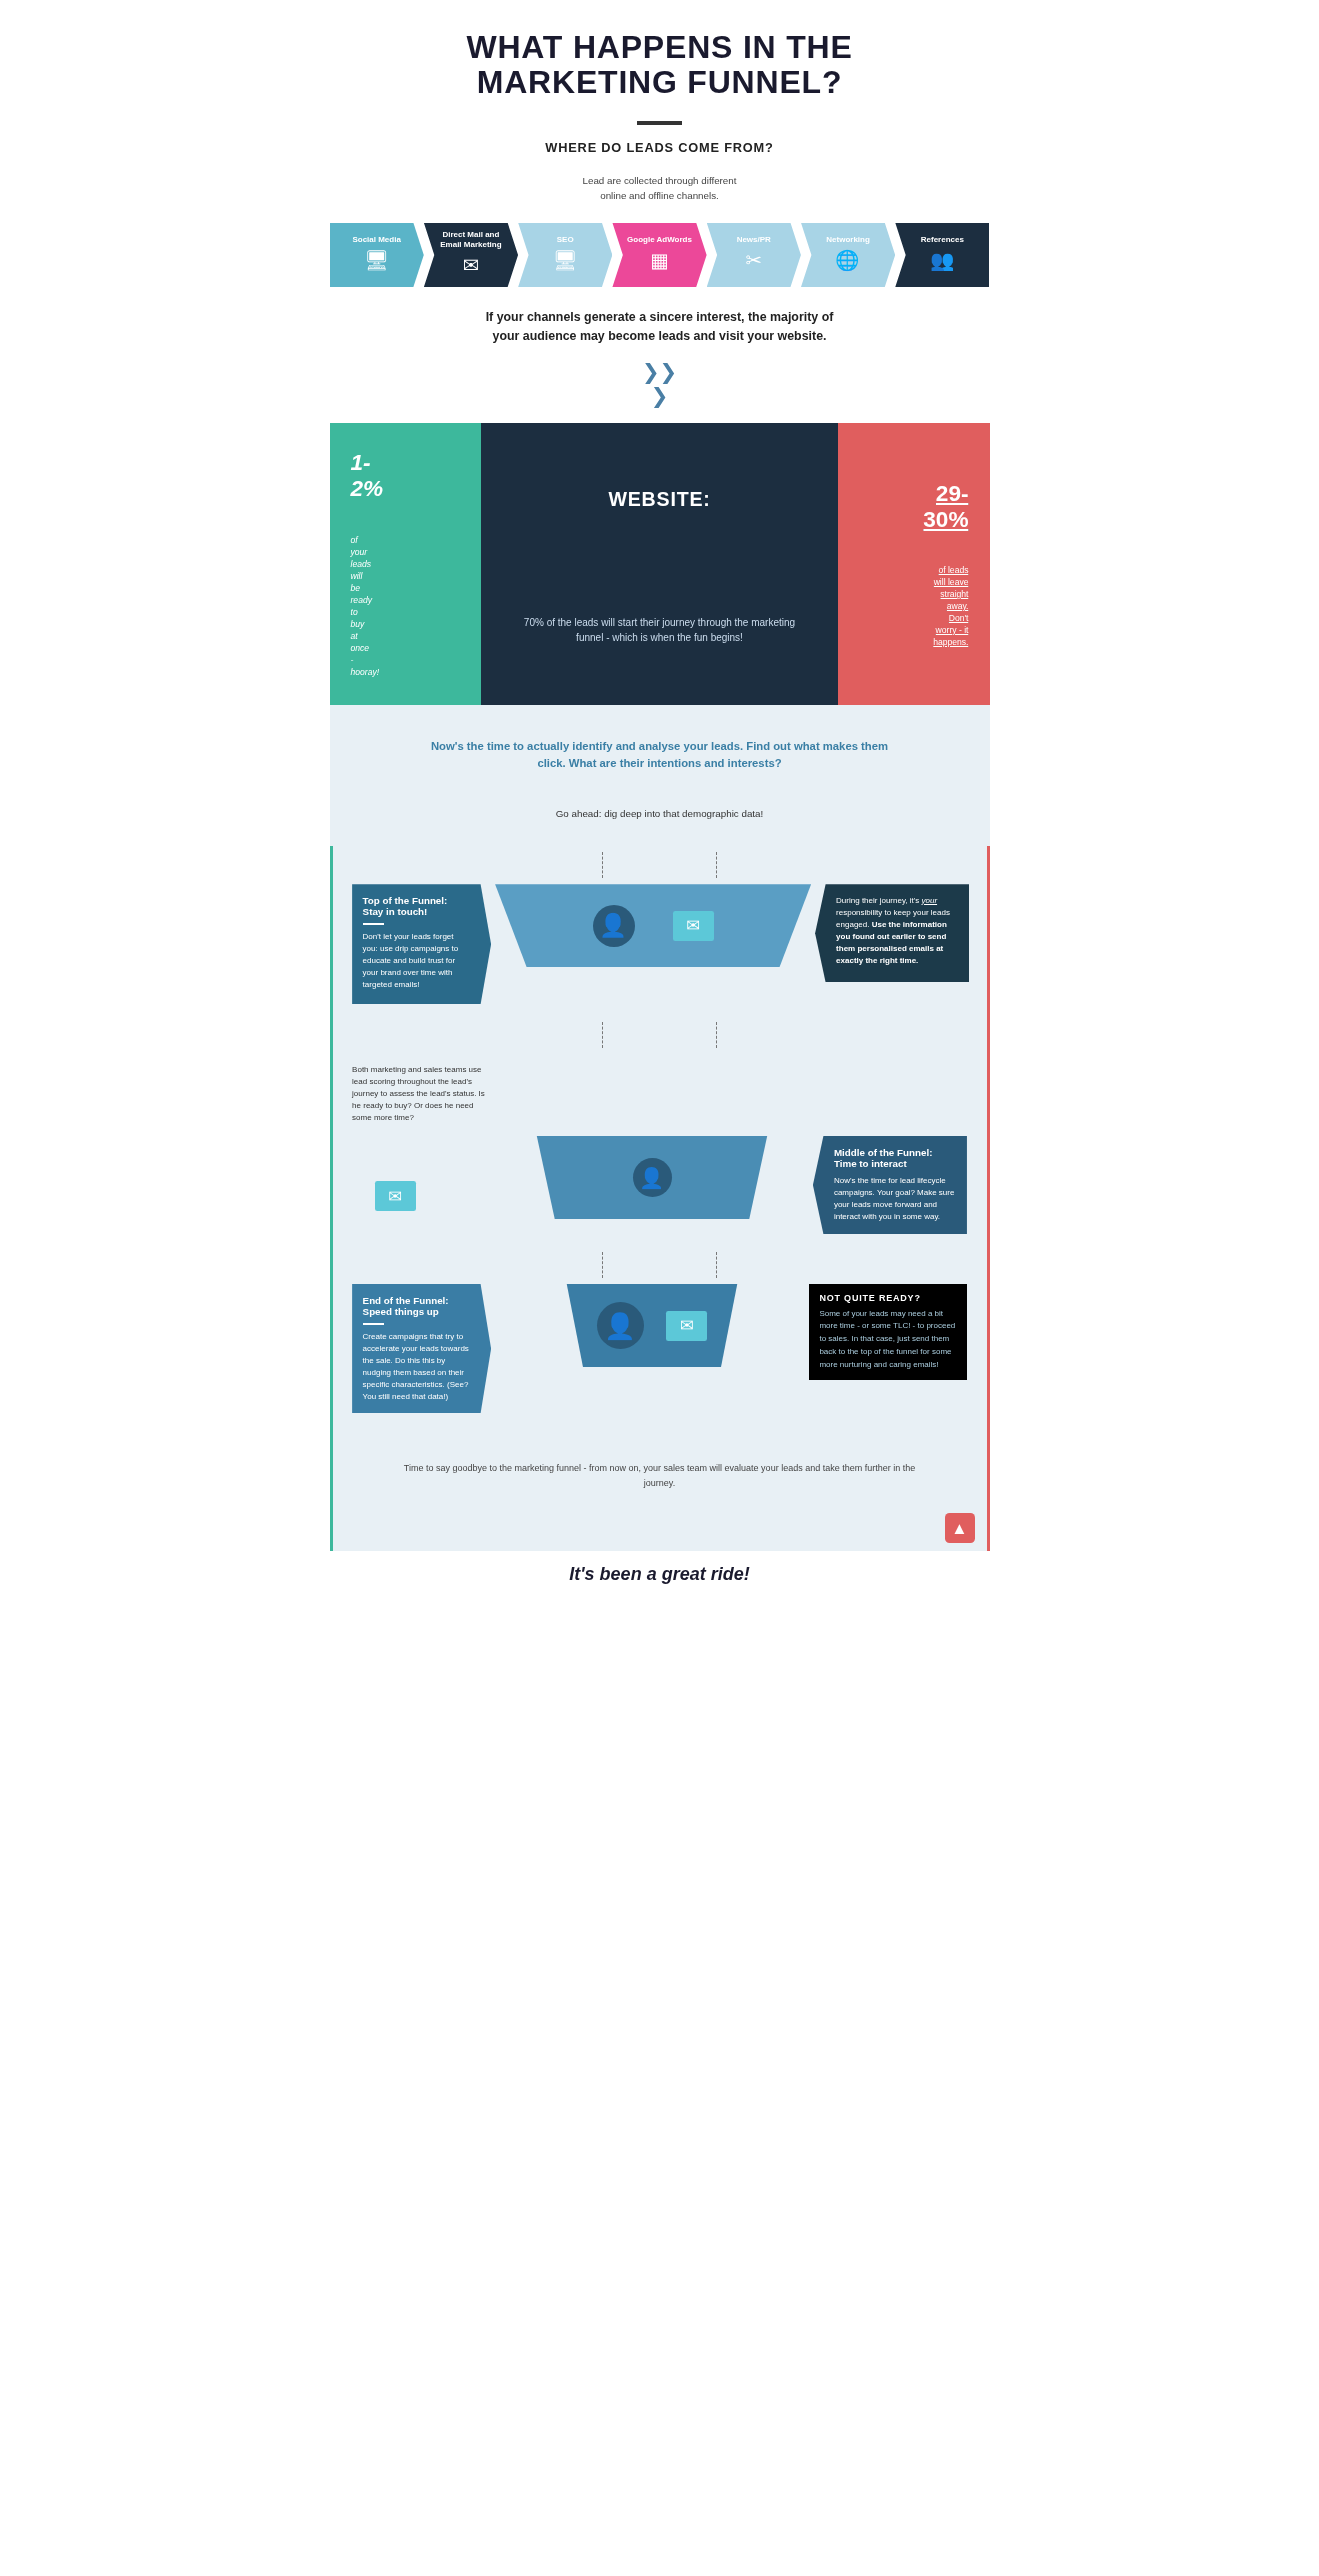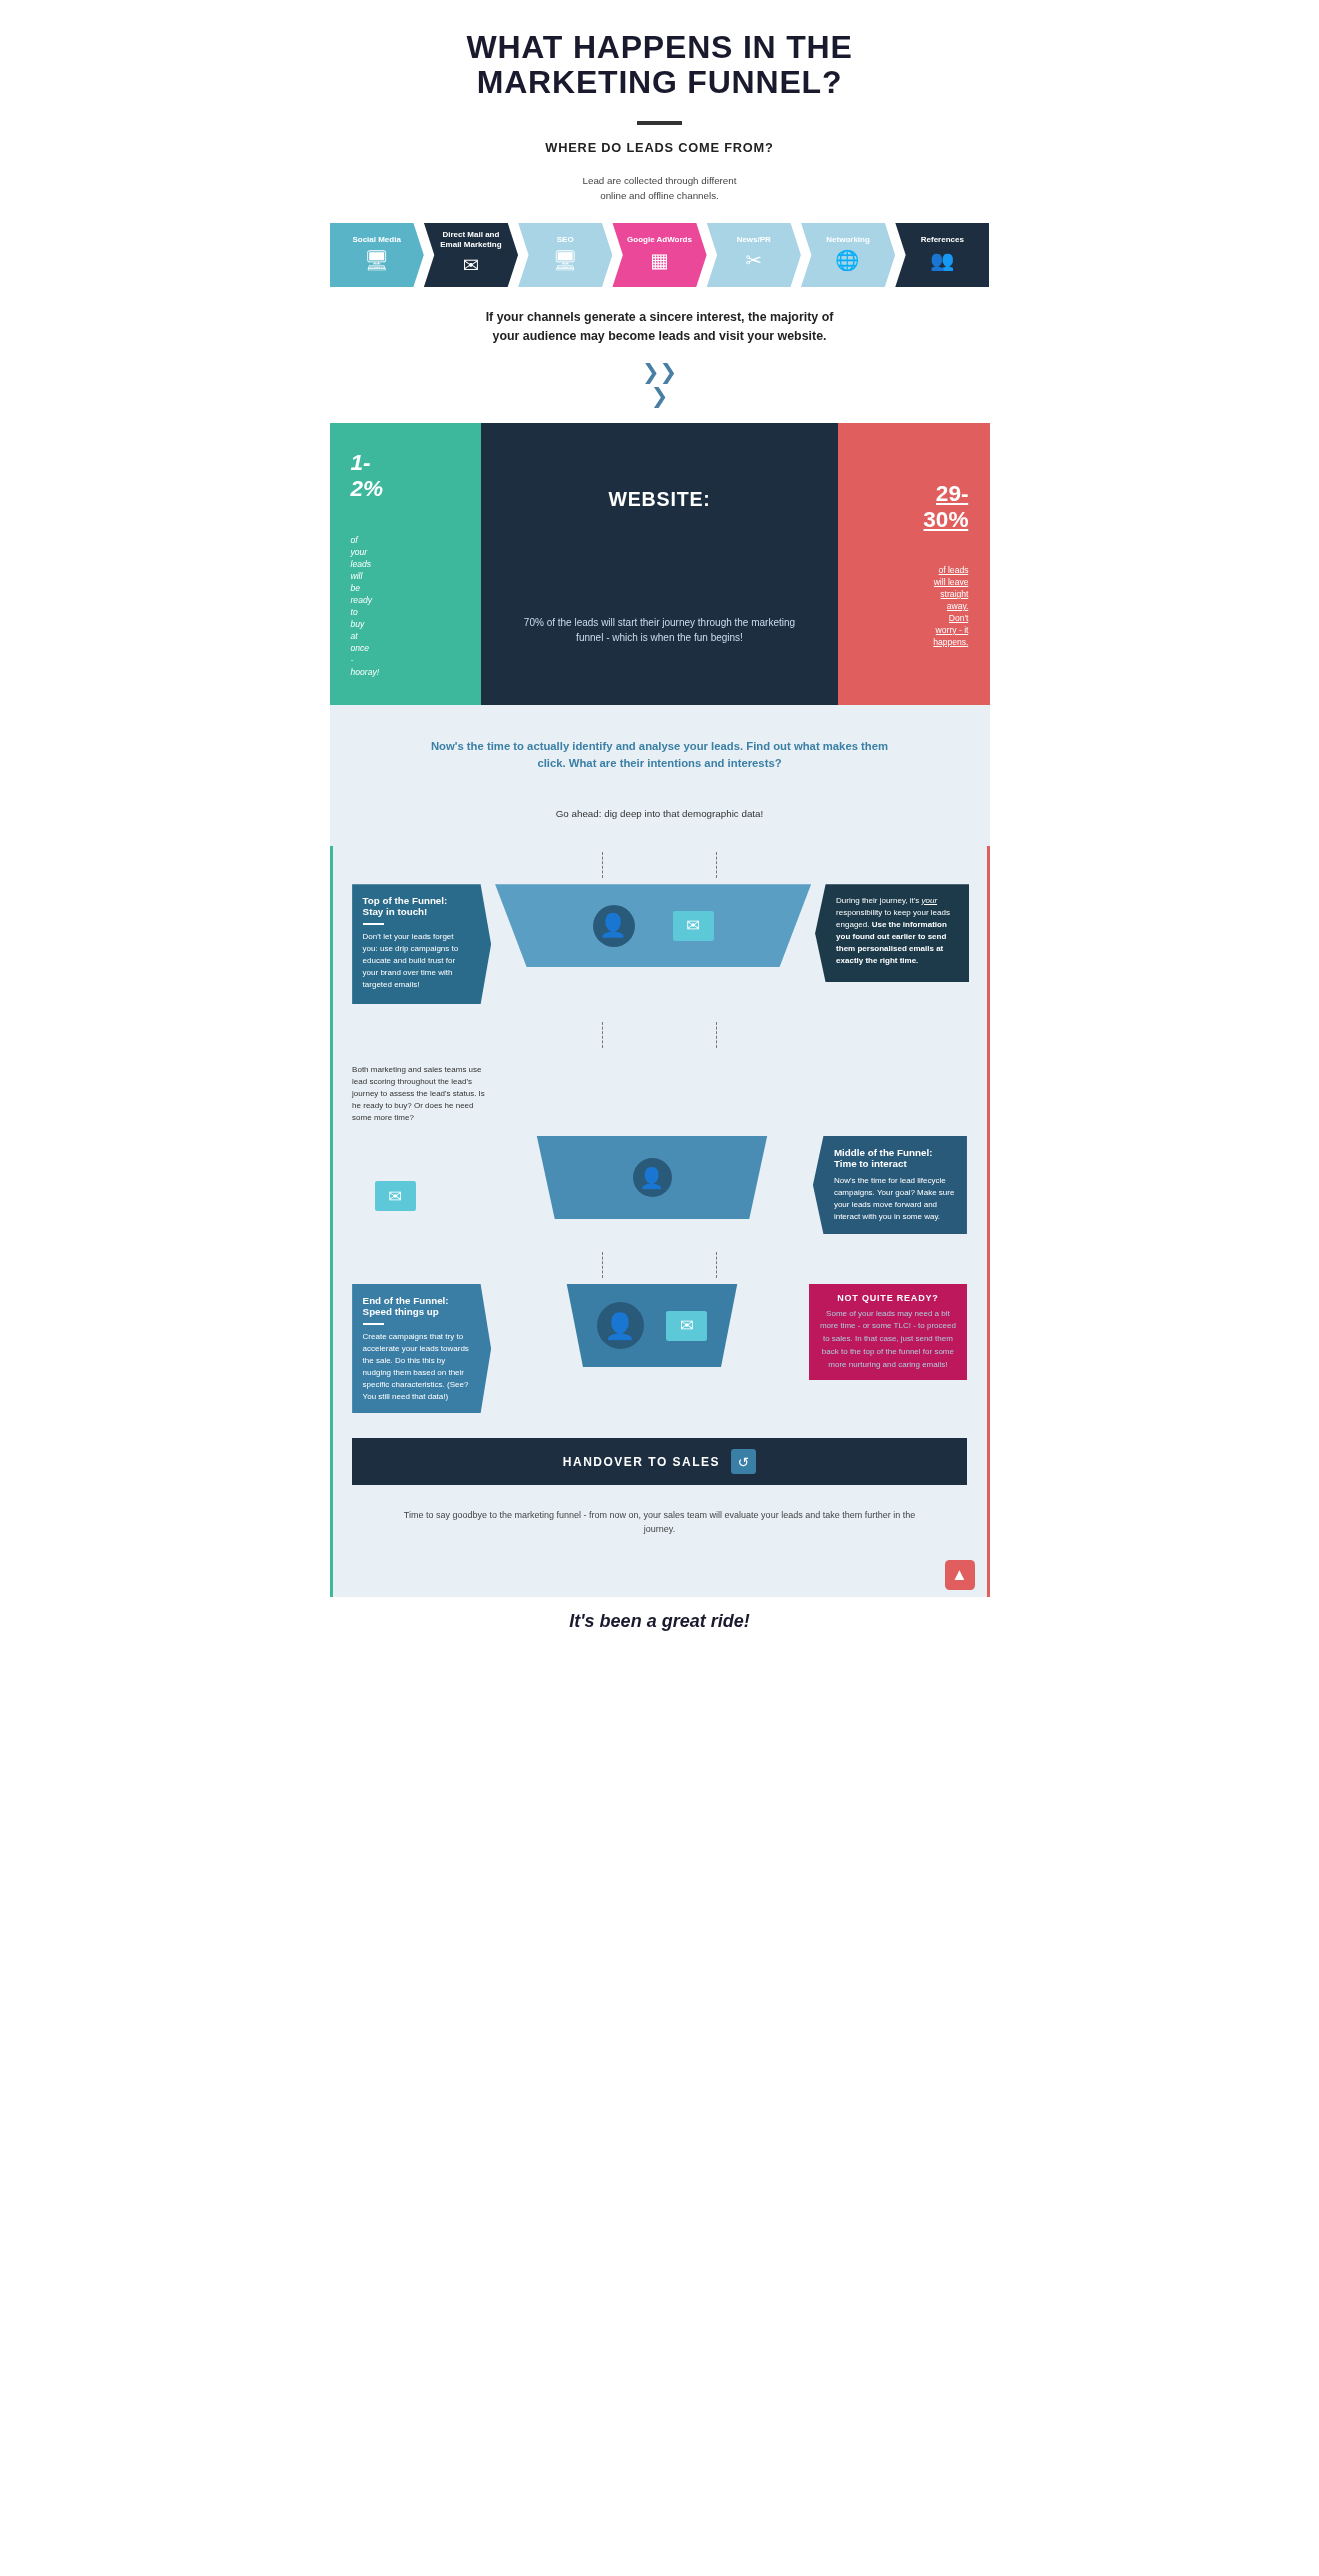--- a/index.html
+++ b/index.html
@@ -313,23 +313,22 @@
       color: #333;
       line-height: 1.5;
       padding: 6px 0;
     }
 
     
     .not-ready-wrapper {
       width: 158px;
     }
     .not-ready-inner {
-      background: #be185d;
+      background: #000000;
       padding: 9px 10.5px;
-      text-align: center;
     }
     .nr-title { font-size: 9px; font-weight: 800; color: #fff; letter-spacing: 0.8px; margin-bottom: 4.5px; }
     .nr-text { font-size: 8px; color: #acd; line-height: 1.6; }
 
     
     .handover-row {
       display: flex;
       align-items: center;
       justify-content: center;
       background: #1c2e40;
@@ -563,24 +562,20 @@
           <div class="not-ready-inner">
             <div class="nr-title">NOT QUITE READY?</div>
             <div class="nr-text">Some of your leads may need a bit more time - or some TLC! - to proceed to sales. In that case, just send them back to the top of the funnel for some more nurturing and caring emails!</div>
           </div>
         </div>
       </div>
     </div>
 
     <div style="height:19px;"></div>
 
-    <div class="handover-row">
-      <div class="handover-label">HANDOVER TO SALES</div>
-      <div class="handover-icon-box">↺</div>
-    </div>
 
     <div class="handover-sub">Time to say goodbye to the marketing funnel - from now on, your sales team will evaluate your leads and take them further in the journey.</div>
 
     <div style="display:flex; justify-content:flex-end; padding-right:15px; padding-bottom:7.5px; position:relative;">
       <div style="width:30px;height:30px;background:#e05e5e;border-radius:4.5px;display:flex;align-items:center;justify-content:center;color:#fff;font-size:16.5px;font-weight:900;">▲</div>
     </div>
 
   </div>
 
   <div class="great-ride">It's been a great ride!</div>

